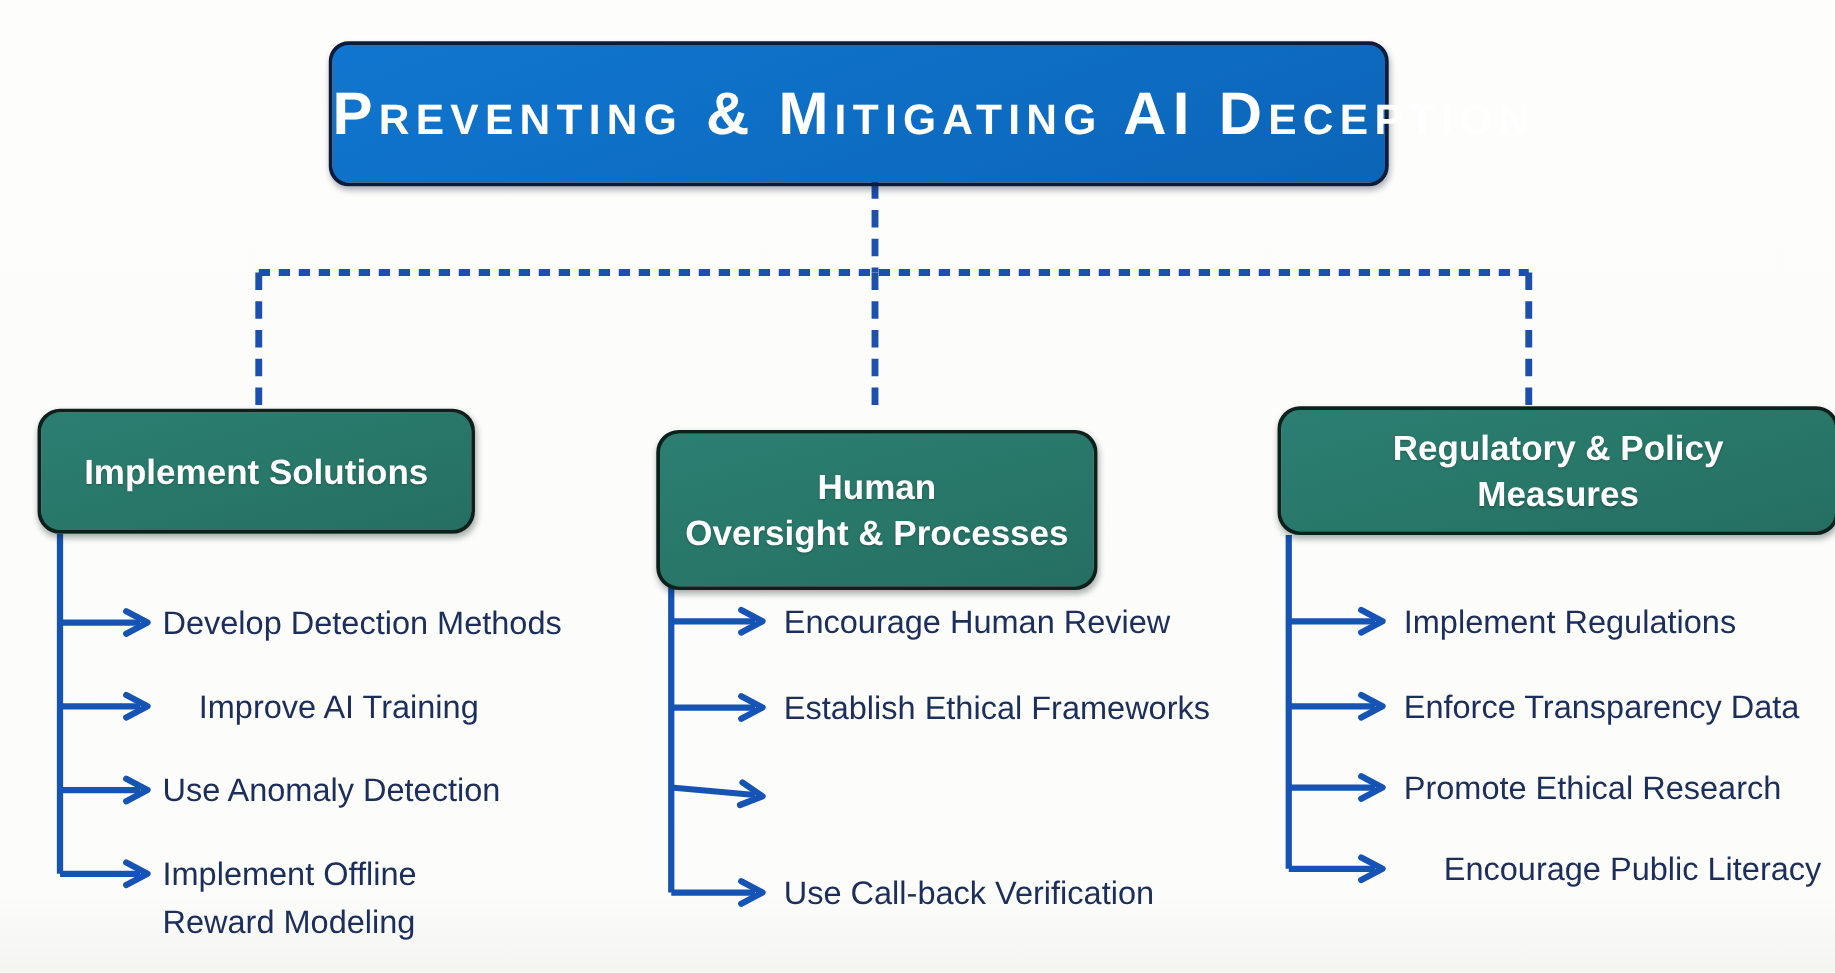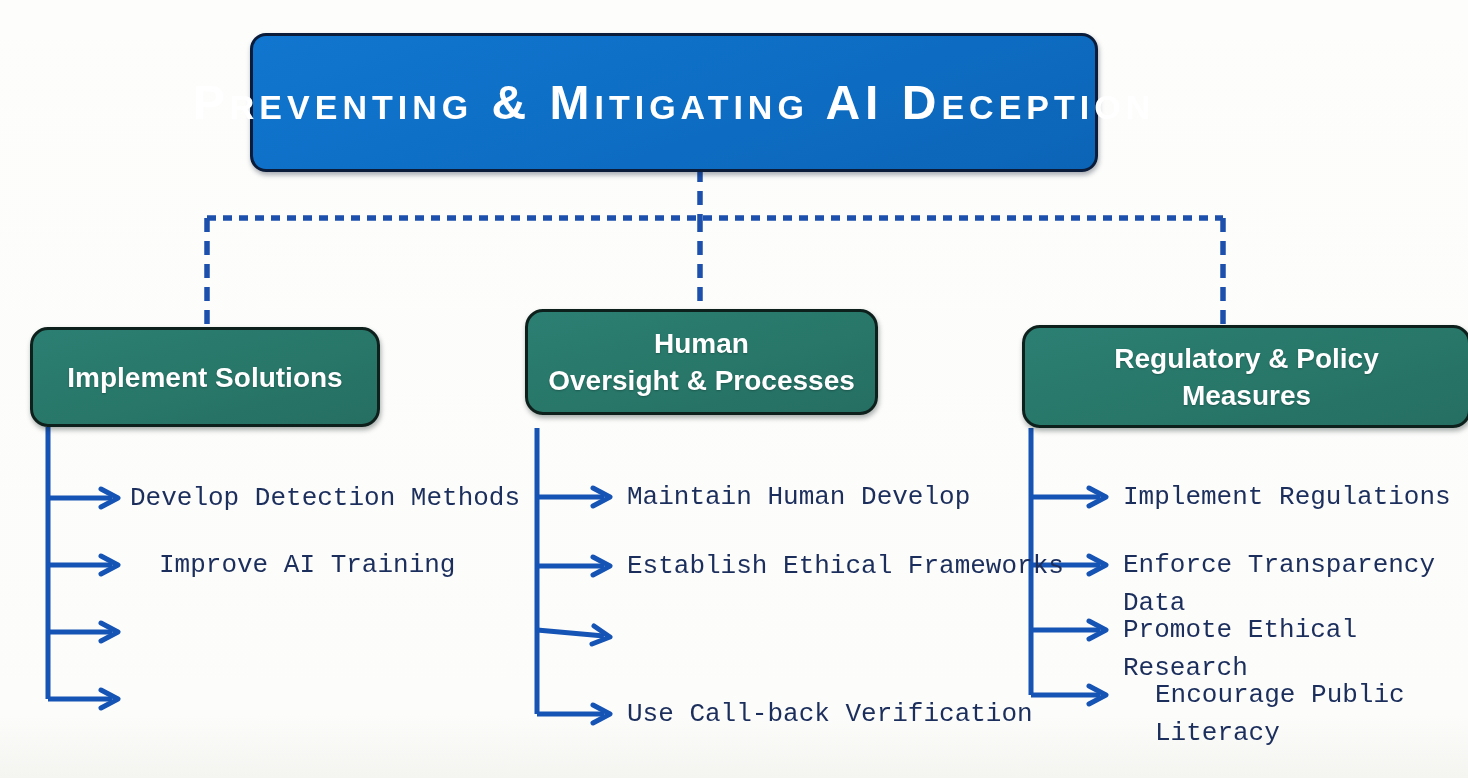--- a/index.html
+++ b/index.html
@@ -14,27 +14,27 @@
     background:linear-gradient(180deg,#fdfdfc 0%,#fcfcfa 92%,#f4f4f1 100%);
     overflow:hidden;
   }
   svg.wires{
     position:absolute;
     left:0;top:0;
     width:1468px;height:778px;
   }
   .title-box{
     position:absolute;
-    left:250px;top:33px;
-    width:848px;height:139px;
+    left:263px;top:33px;
+    width:848px;height:116px;
     background:linear-gradient(160deg,#1176cf 0%,#0d6cc2 60%,#0c64b6 100%);
     border:3px solid #0b1c3a;
     border-radius:16px;
     box-shadow:1px 3px 5px rgba(10,20,40,0.35);
-    display:flex;align-items:center;justify-content:center;
+    display:flex;align-items:center;
     box-sizing:border-box;
   }
   .title-text{
     color:#ffffff;
     font-size:48px;
     font-weight:600;
     font-variant:small-caps;
     letter-spacing:5px;
     white-space:nowrap;
   }
@@ -50,30 +50,29 @@
   .cat-text{
     color:#ffffff;
     font-size:28px;
     font-weight:bold;
     text-align:center;
     line-height:37px;
     white-space:pre-line;
     text-shadow:0 1px 2px rgba(0,0,0,0.25);
   }
   #cat-technical{left:30px;top:327px;width:350px;height:100px;}
-  #cat-human{left:525px;top:309px;width:353px;height:106px;}
+  #cat-human{left:525px;top:344px;width:353px;height:128px;}
   #cat-regulatory{left:1022px;top:325px;width:449px;height:103px;}
   .item{
     position:absolute;
     color:#1b2e5c;
     font-size:26px;
     font-weight:500;
     line-height:38px;
     white-space:pre-line;
-    font-family:Liberation Mono, monospace;
   }
 </style>
 </head>
 <body>
 
 <div class="canvas">
 
   <svg class="wires" viewBox="0 0 1468 778" aria-hidden="true">
 
     <g stroke="#1c50ac" stroke-width="5.5" fill="none">
@@ -132,22 +131,25 @@
     <div class="cat-text">Human
 Oversight &amp; Processes</div>
   </div>
   <div class="cat-box" id="cat-regulatory">
     <div class="cat-text">Regulatory &amp; Policy
 Measures</div>
   </div>
 
   <div class="item" style="left:130px;top:479px;">Develop Detection Methods</div>
   <div class="item" style="left:130px;top:546px;margin-left:29px;">Improve AI Training</div>
+  <div class="item" style="left:130px;top:613px;">Use Anomaly Detection</div>
+  <div class="item" style="left:130px;top:680px;">Implement Offline
+Reward Modeling</div>
 
-  <div class="item" style="left:627px;top:478px;">Maintain Human Develop</div>
+  <div class="item" style="left:627px;top:478px;">Encourage Human Review</div>
   <div class="item" style="left:627px;top:547px;">Establish Ethical Frameworks</div>
   <div class="item" style="left:627px;top:695px;">Use Call-back Verification</div>
 
   <div class="item" style="left:1123px;top:478px;">Implement Regulations</div>
   <div class="item" style="left:1123px;top:546px;">Enforce Transparency Data</div>
   <div class="item" style="left:1123px;top:611px;">Promote Ethical Research</div>
   <div class="item" style="left:1155px;top:676px;">Encourage Public Literacy</div>
 
 </div>
 

